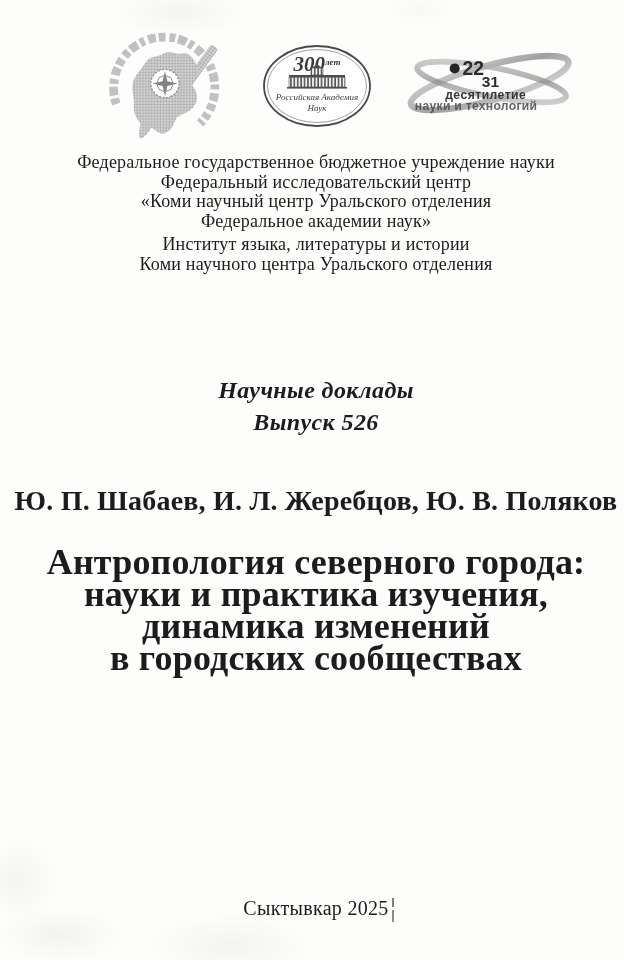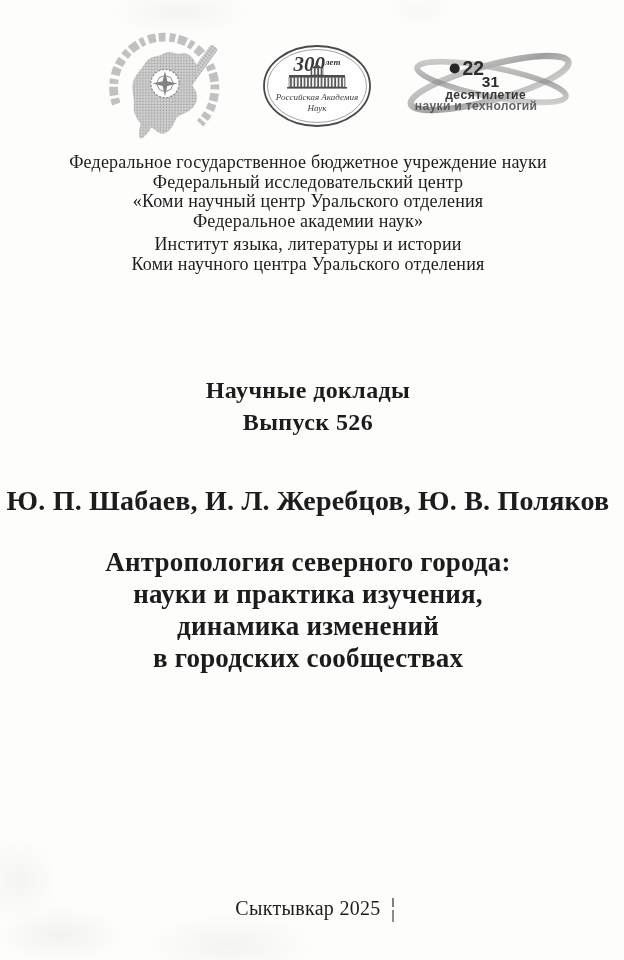--- a/index.html
+++ b/index.html
@@ -16,30 +16,30 @@
       radial-gradient(120px 45px at 230px 945px, rgba(0,0,0,.04), transparent 70%),
       radial-gradient(100px 35px at 180px 12px,  rgba(0,0,0,.035), transparent 70%),
       radial-gradient(60px 60px at 18px 880px,  rgba(0,0,0,.035), transparent 70%),
       radial-gradient(50px 26px at 420px 10px,  rgba(0,0,0,.02), transparent 70%);
   }
   .logo { position:absolute; }
   #logo-komi   { left:100px; top:30px;  width:128px; height:112px; }
   #logo-ras    { left:262px; top:44px;  width:110px; height:84px;  }
   #logo-decade { left:404px; top:50px;  width:180px; height:66px;  }
 
-  .center-block { position:absolute; left:0; width:616px; text-align:center; }
+  .center-block { position:absolute; left:8px; width:616px; text-align:center; }
 
   .affiliation { top:153px; font-size:18px; line-height:19.5px; letter-spacing:.2px; }
   .institute   { top:235px; font-size:18px; line-height:19.5px; letter-spacing:.2px; }
 
-  .series { top:374px; font-size:24px; line-height:32px; font-weight:bold; letter-spacing:.4px; }
+  .series { top:374px; font-size:24px; line-height:32px; font-weight:bold; font-style:italic; letter-spacing:.4px; }
 
   .authors { top:485px; font-size:28px; font-weight:bold; letter-spacing:.2px; }
 
-  .book-title { top:546px; font-size:27px; line-height:32px; font-weight:bold; letter-spacing:.2px; }
+  .book-title { top:546px; font-size:36px; line-height:32px; font-weight:bold; letter-spacing:.2px; }
 
   .imprint { top:897px; font-size:20px; letter-spacing:.3px; }
   .scan-mark {
     position:absolute; left:392px; top:898px; width:2px; height:24px;
     background:linear-gradient(#555 0 38%, transparent 38% 52%, #666 52% 100%);
     opacity:.75;
   }
   .line { white-space:nowrap; }
   svg text { font-family:"Liberation Serif", serif; }
   svg .sans { font-family:"Liberation Sans", sans-serif; }

